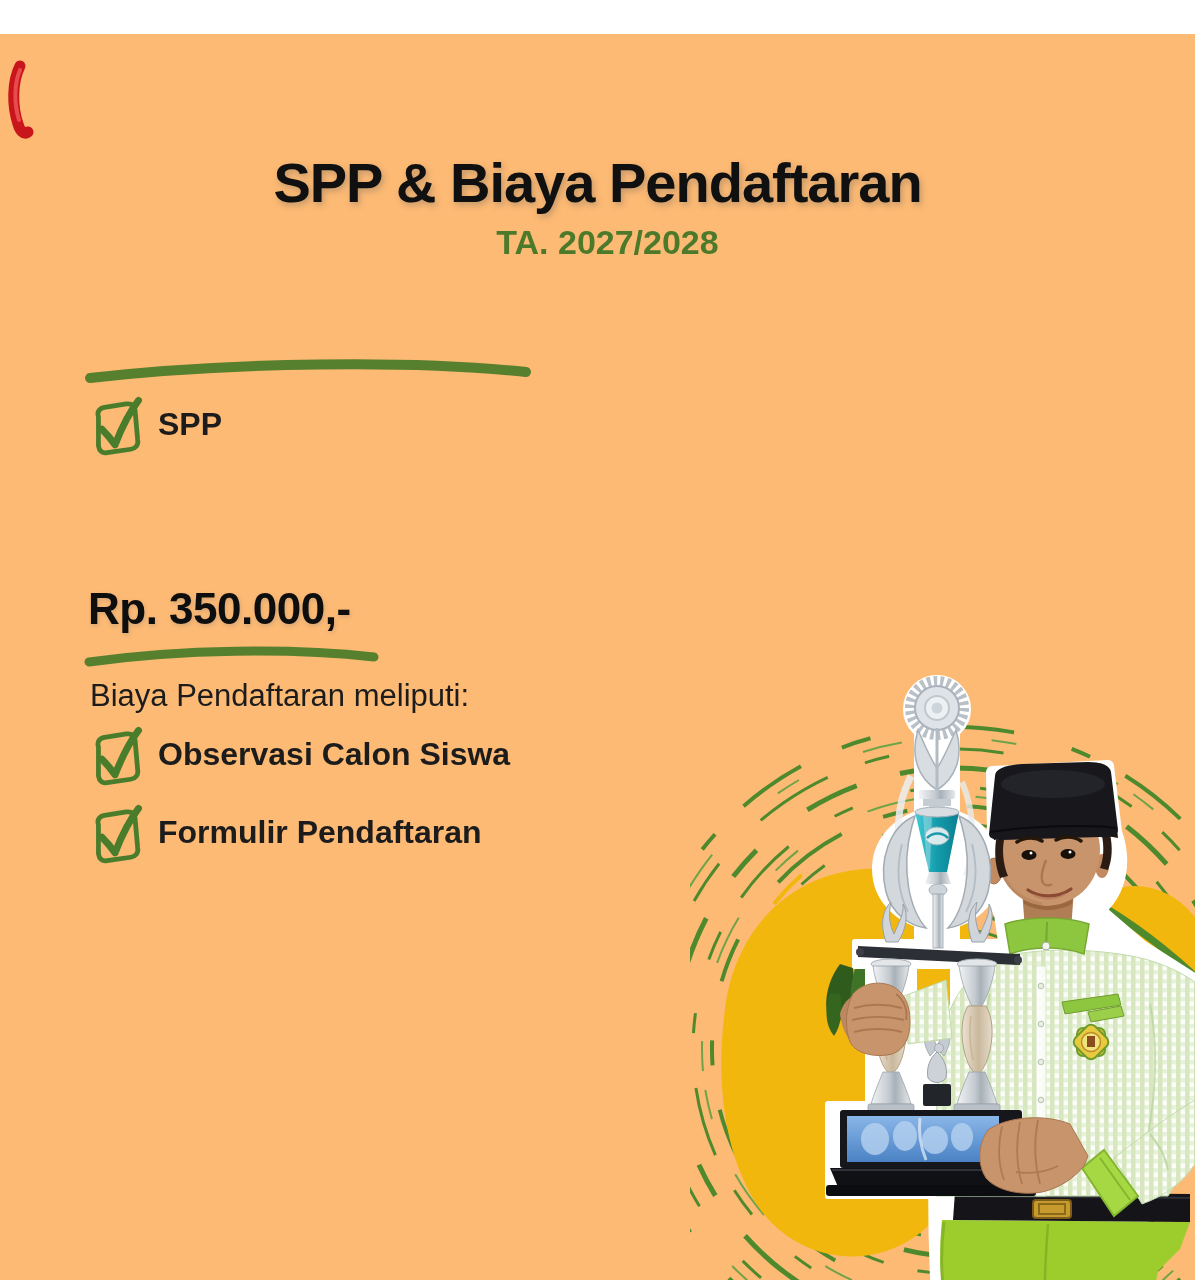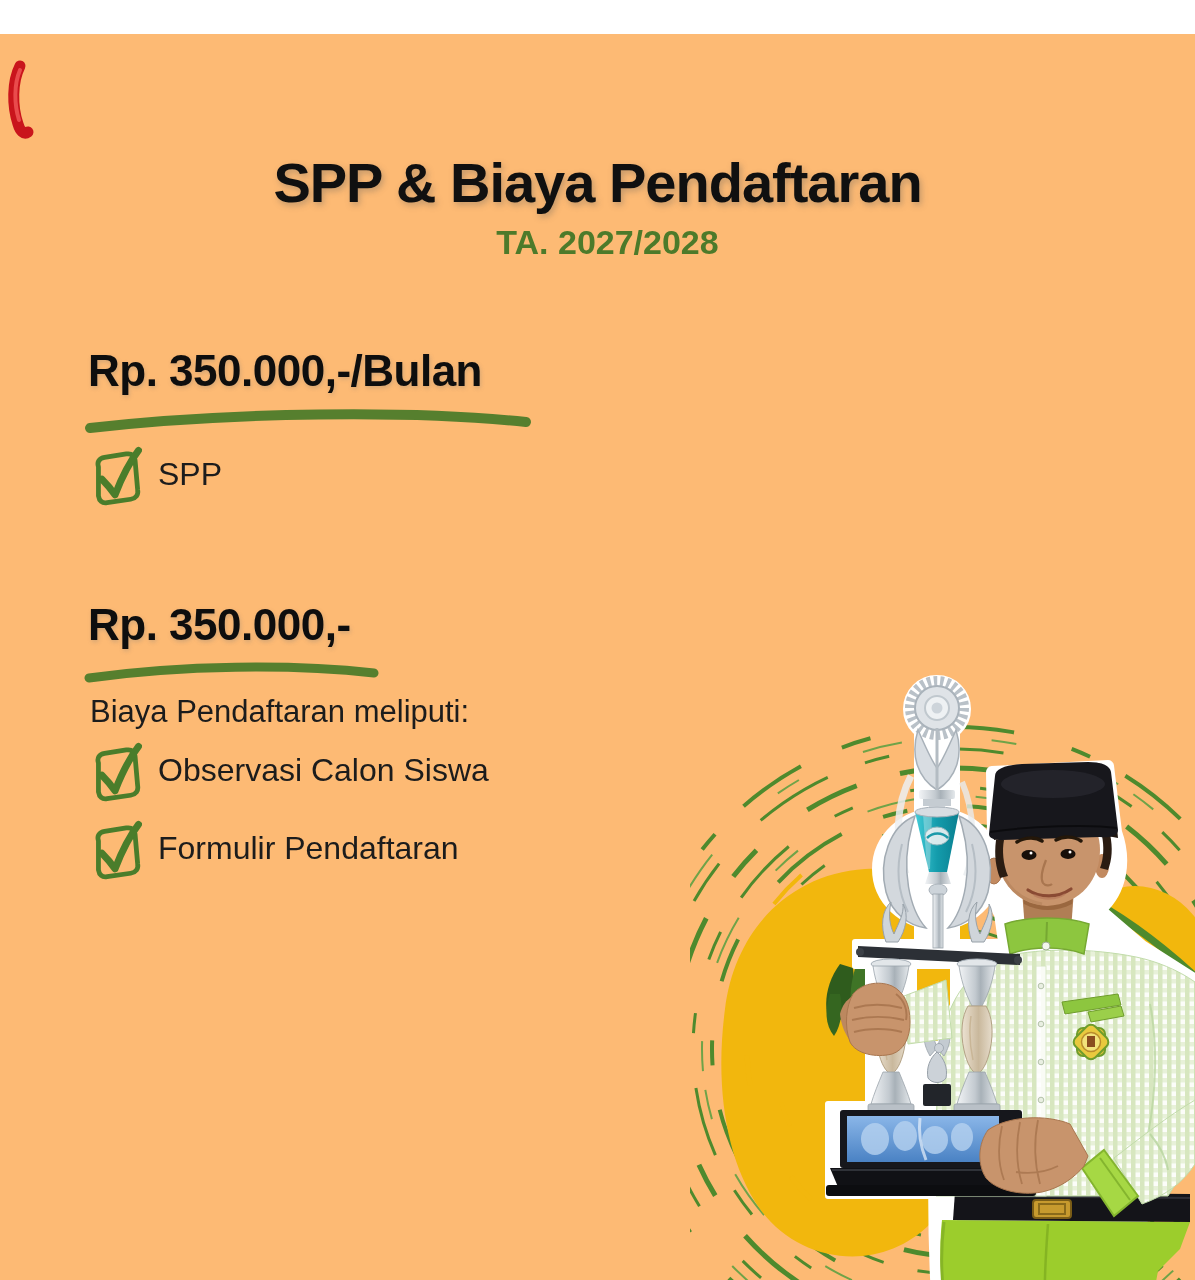--- a/index.html
+++ b/index.html
@@ -8,26 +8,26 @@
   
   .redmark{position:absolute;left:4px;top:22px;}
   
   .hdr{position:absolute;top:116px;left:0;right:0;text-align:center;}
   .hdr h1{margin:0;font-size:56px;font-weight:800;letter-spacing:-1px;color:#101010;
           text-shadow:2px 3px 6px rgba(90,90,90,.35);}
   .hdr .sub{margin-top:8px;font-size:34px;font-weight:bold;color:#4d7a2a;padding-left:20px;}
   
   .sec{position:absolute;left:88px;}
   #sec1{top:312px;}
-  #sec2{top:566px;}
+  #sec2{top:550px;}
   .sec h2{margin:0;font-size:44px;font-weight:800;color:#0e0e0e;letter-spacing:-.5px;
           text-shadow:1px 2px 4px rgba(120,120,120,.3);}
   .uline{display:block;margin:12px 0 0 -6px;}
   .intro{margin:10px 0 0 2px;font-size:31px;color:#1c1c1c;}
-  .items{margin-top:6px;}
+  .items{margin-top:6px;font-weight:bold;}
   .item{display:flex;align-items:flex-start;gap:16px;margin-top:6px;height:72px;}
   .cb{width:54px;height:68px;overflow:visible;flex:none;}
   .item .lbl{font-size:32px;color:#1c1c1c;margin-top:16px;white-space:nowrap;}
   
   .photo{position:absolute;left:690px;top:630px;width:505px;height:650px;}
 </style>
 </head>
 <body>
 
 <svg width="0" height="0" style="position:absolute">
@@ -43,21 +43,20 @@
     <path d="M16,10 C8,26 8,50 14,68 C16,75 20,79 24,76" fill="none" stroke="#c9151c" stroke-width="11" stroke-linecap="round"></path>
     <path d="M16,14 C10,28 10,48 15,64" fill="none" stroke="#e94b4c" stroke-width="4" stroke-linecap="round"></path>
   </svg>
 
   <div class="hdr">
     <h1>SPP &amp; Biaya Pendaftaran</h1>
     <div class="sub">TA. 2027/2028</div>
   </div>
 
   <div class="sec" id="sec1">
-    <h2>Rp. 350.000,-/Bulan</h2>
     <svg class="uline" width="452" height="26" viewBox="0 0 452 26">
       <path d="M8,20 C150,4 330,2 444,14" fill="none" stroke="#567f2e" stroke-width="10" stroke-linecap="round"></path>
     </svg>
     <div class="items">
       <div class="item">
         <svg class="cb" viewBox="0 0 62 76">
             <use href="#cb"></use>
           </svg>
         <span class="lbl">SPP</span>
       </div>

